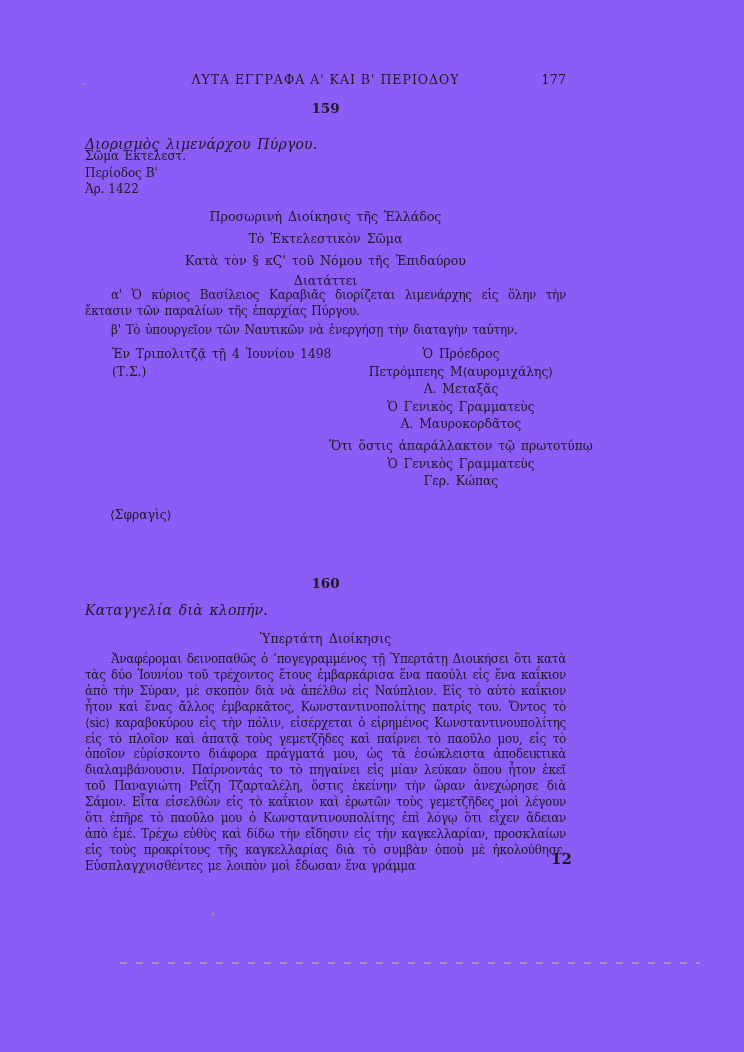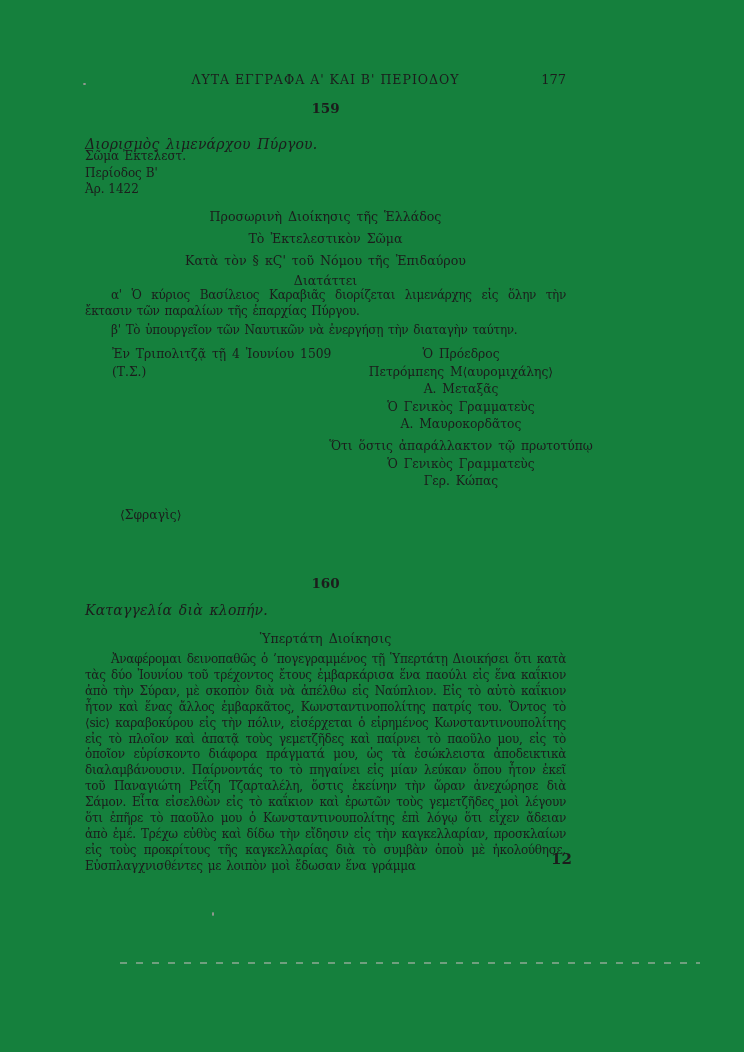--- a/index.html
+++ b/index.html
@@ -1,20 +1,20 @@
 <!DOCTYPE html>
 <html><head>
 <meta charset="utf-8">
 <style>
   html,body { margin:0; padding:0; background:#e8e8e6; }
   .page {
     position:relative;
     width:744px; height:1052px;
     margin:0 auto;
-    background:#15803d;
+    background:#8b5cf6;
     font-family:"DejaVu Serif", serif;
     color:#1c1c1c;
     overflow:hidden;
   }
   .abs { position:absolute; }
   .block { left:85px; width:481px; }
   .center { text-align:center; }
 
   .header-row { top:72px; font-size:12.5px; letter-spacing:1px; }
   .header-title { display:block; text-align:center; }
@@ -71,35 +71,35 @@
   </div>
 
   <div class="abs block center center-line" style="top:209px;">Προσωρινὴ Διοίκησις τῆς Ἑλλάδος</div>
   <div class="abs block center center-line" style="top:231px;">Τὸ Ἐκτελεστικὸν Σῶμα</div>
   <div class="abs block center center-line" style="top:253px;">Κατὰ τὸν § κϚ' τοῦ Νόμου τῆς Ἐπιδαύρου</div>
   <div class="abs block center center-line" style="top:273px;">Διατάττει</div>
 
   <div class="abs block body-text indent" style="top:288px;">α' Ὁ κύριος Βασίλειος Καραβιᾶς διορίζεται λιμενάρχης εἰς ὅλην τὴν ἔκτασιν τῶν παραλίων τῆς ἐπαρχίας Πύργου.</div>
   <div class="abs block body-text indent" style="top:323px;">β' Τὸ ὑπουργεῖον τῶν Ναυτικῶν νὰ ἐνεργήσῃ τὴν διαταγὴν ταύτην.</div>
 
-  <div class="abs dateline" style="top:347px; left:112px;">Ἐν Τριπολιτζᾷ τῇ 4 Ἰουνίου 1509</div>
+  <div class="abs dateline" style="top:347px; left:112px;">Ἐν Τριπολιτζᾷ τῇ 4 Ἰουνίου 1498</div>
   <div class="abs dateline" style="top:365px; left:112px;">(Τ.Σ.)</div>
 
   <div class="abs sig-block" style="top:346px;">
     <div>Ὁ Πρόεδρος</div>
     <div>Πετρόμπεης Μ⟨αυρομιχάλης⟩</div>
     <div>Α. Μεταξᾶς</div>
     <div>Ὁ Γενικὸς Γραμματεὺς</div>
     <div>Α. Μαυροκορδᾶτος</div>
     <div class="cert-gap">Ὅτι ὅστις ἀπαράλλακτον τῷ πρωτοτύπῳ</div>
     <div>Ὁ Γενικὸς Γραμματεὺς</div>
     <div>Γερ. Κώπας</div>
   </div>
 
-  <div class="abs dateline" style="top:508px; left:120px;">⟨Σφραγὶς⟩</div>
+  <div class="abs dateline" style="top:508px; left:110px;">⟨Σφραγὶς⟩</div>
 
   <div class="abs block center doc-number" style="top:575px;">160</div>
 
   <div class="abs doc-title" style="top:602px; left:85px;">Καταγγελία διὰ κλοπήν.</div>
 
   <div class="abs block center center-line" style="top:631px;">Ὑπερτάτη Διοίκησις</div>
 
   <div class="abs block body-text indent" style="top:652px;">Ἀναφέρομαι δεινοπαθῶς ὁ ’πογεγραμμένος τῇ Ὑπερτάτῃ Διοικήσει ὅτι κατὰ τὰς δύο Ἰουνίου τοῦ τρέχοντος ἔτους ἐμβαρκάρισα ἕνα παούλι εἰς ἕνα καΐκιον ἀπὸ τὴν Σύραν, μὲ σκοπὸν διὰ νὰ ἀπέλθω εἰς Ναύπλιον. Εἰς τὸ αὐτὸ καΐκιον ἦτον καὶ ἕνας ἄλλος ἐμβαρκᾶτος, Κωνσταντινοπολίτης πατρίς του. Ὄντος τὸ ⟨sic⟩ καραβοκύρου εἰς τὴν πόλιν, εἰσέρχεται ὁ εἰρημένος Κωνσταντινουπολίτης εἰς τὸ πλοῖον καὶ ἀπατᾷ τοὺς γεμετζῆδες καὶ παίρνει τὸ παοῦλο μου, εἰς τὸ ὁποῖον εὑρίσκοντο διάφορα πράγματά μου, ὡς τὰ ἐσώκλειστα ἀποδεικτικὰ διαλαμβάνουσιν. Παίρνοντάς το τὸ πηγαίνει εἰς μίαν λεύκαν ὅπου ἦτον ἐκεῖ τοῦ Παναγιώτη Ρεΐζη Τζαρταλέλη, ὅστις ἐκείνην τὴν ὥραν ἀνεχώρησε διὰ Σάμον. Εἶτα εἰσελθὼν εἰς τὸ καΐκιον καὶ ἐρωτῶν τοὺς γεμετζῆδες μοὶ λέγουν ὅτι ἐπῆρε τὸ παοῦλο μου ὁ Κωνσταντινουπολίτης ἐπὶ λόγῳ ὅτι εἶχεν ἄδειαν ἀπὸ ἐμέ. Τρέχω εὐθὺς καὶ δίδω τὴν εἴδησιν εἰς τὴν καγκελλαρίαν, προσκλαίων εἰς τοὺς προκρίτους τῆς καγκελλαρίας διὰ τὸ συμβὰν ὁποὺ μὲ ἠκολούθησε. Εὐσπλαγχνισθέντες με λοιπὸν μοὶ ἔδωσαν ἕνα γράμμα</div>
 
   <div class="abs sheet-num" style="top:850px; left:551px;">12</div>

